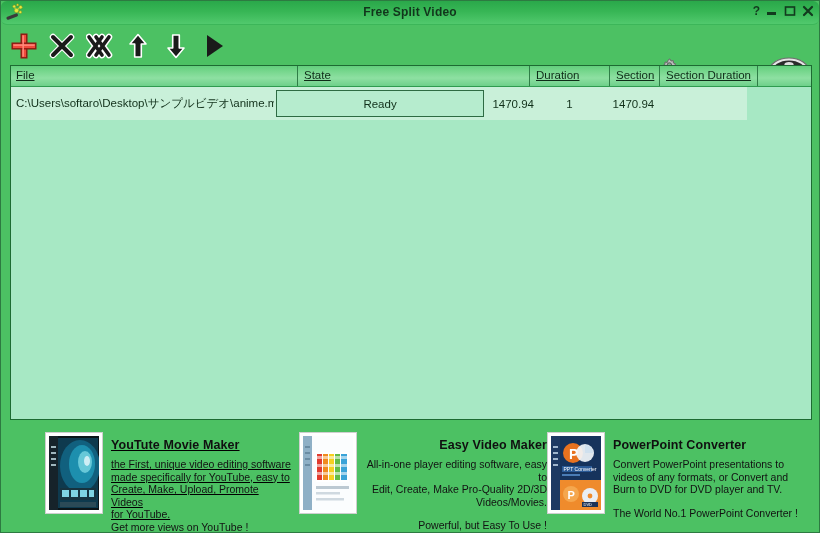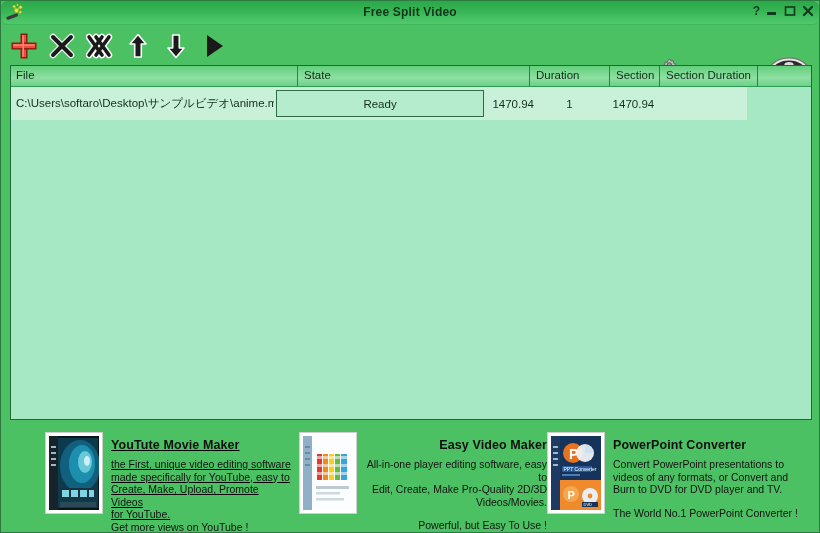--- a/index.html
+++ b/index.html
@@ -126,20 +126,21 @@
     border: 1px solid #1d6b32;
     background: #a7e8c4;
   }
   #list-header {
     display: flex;
     height: 20px;
     background: linear-gradient(to bottom, #63cf7c 0%, #8ee0a2 60%, #6ed08a 100%);
     border-bottom: 1px solid #2f9b4f;
     font-size: 11.5px;
     color: #0f2c18;
+    text-decoration: underline;
   }
   .hcell {
     position: relative;
     box-sizing: border-box;
     padding: 3px 0 0 6px;
     border-left: 1px solid #2f7d47;
     overflow: hidden;
     white-space: nowrap;
     cursor: default;
   }

